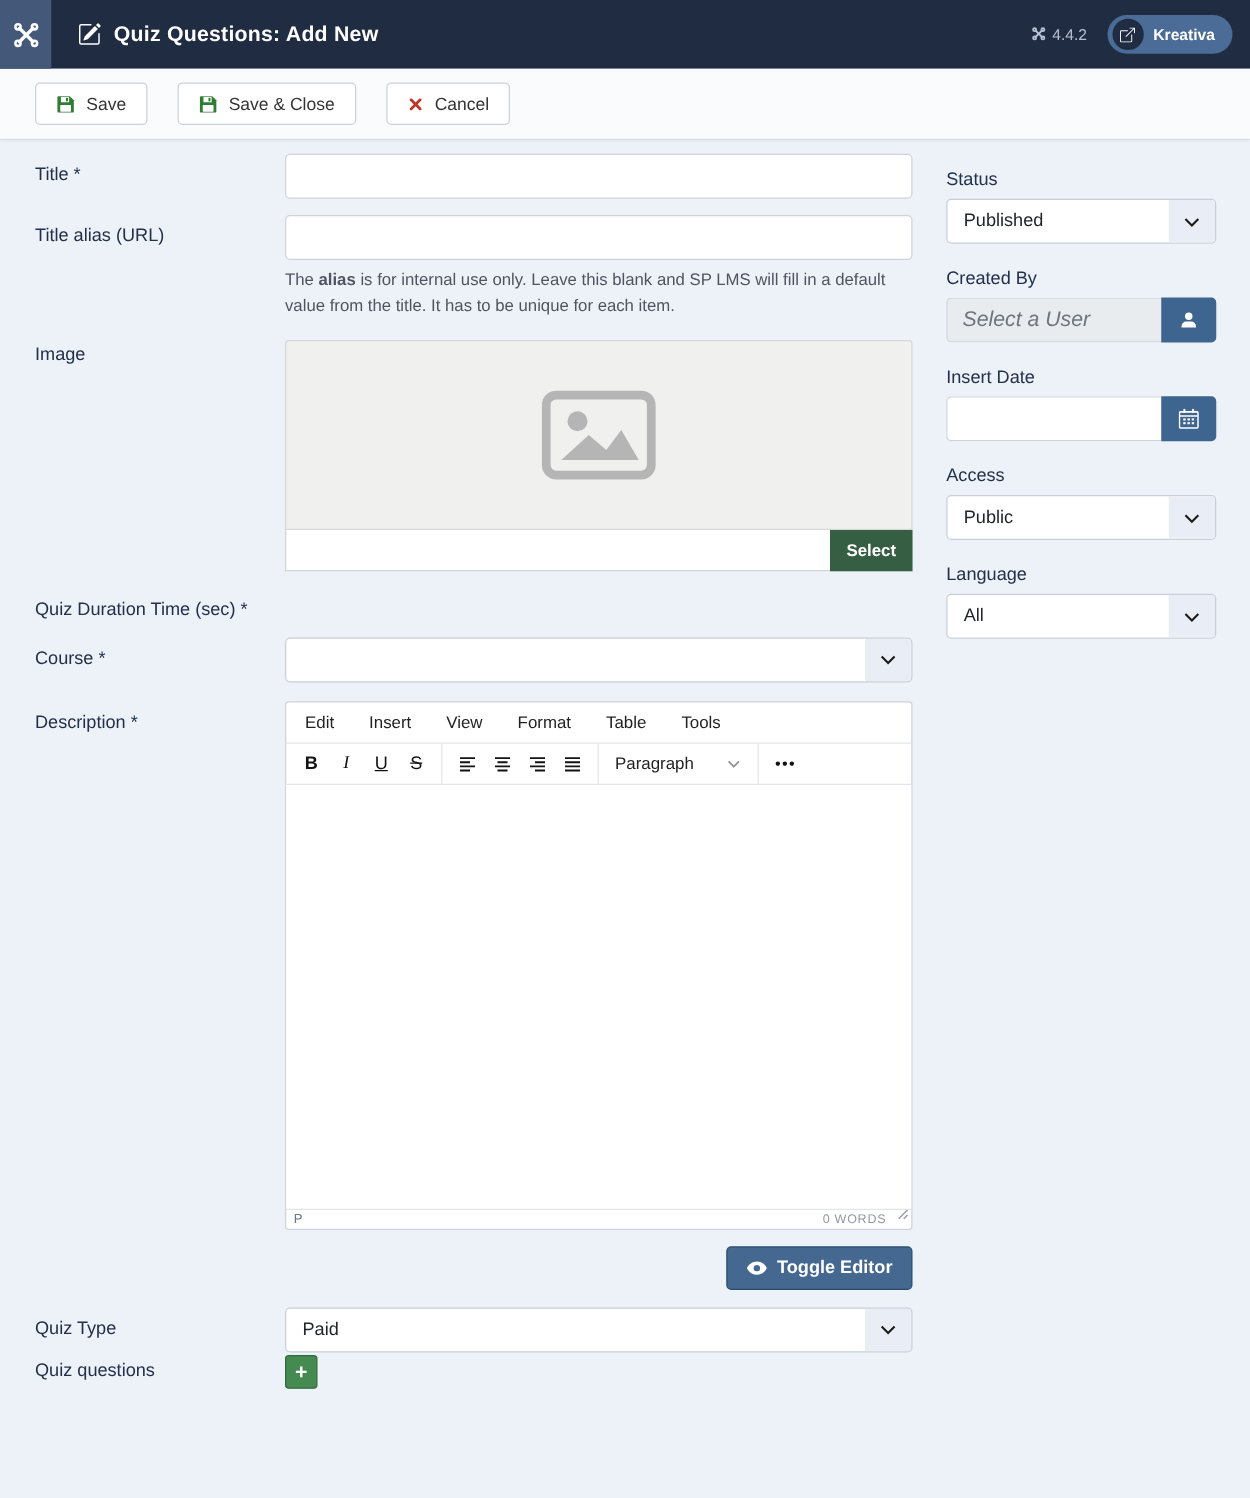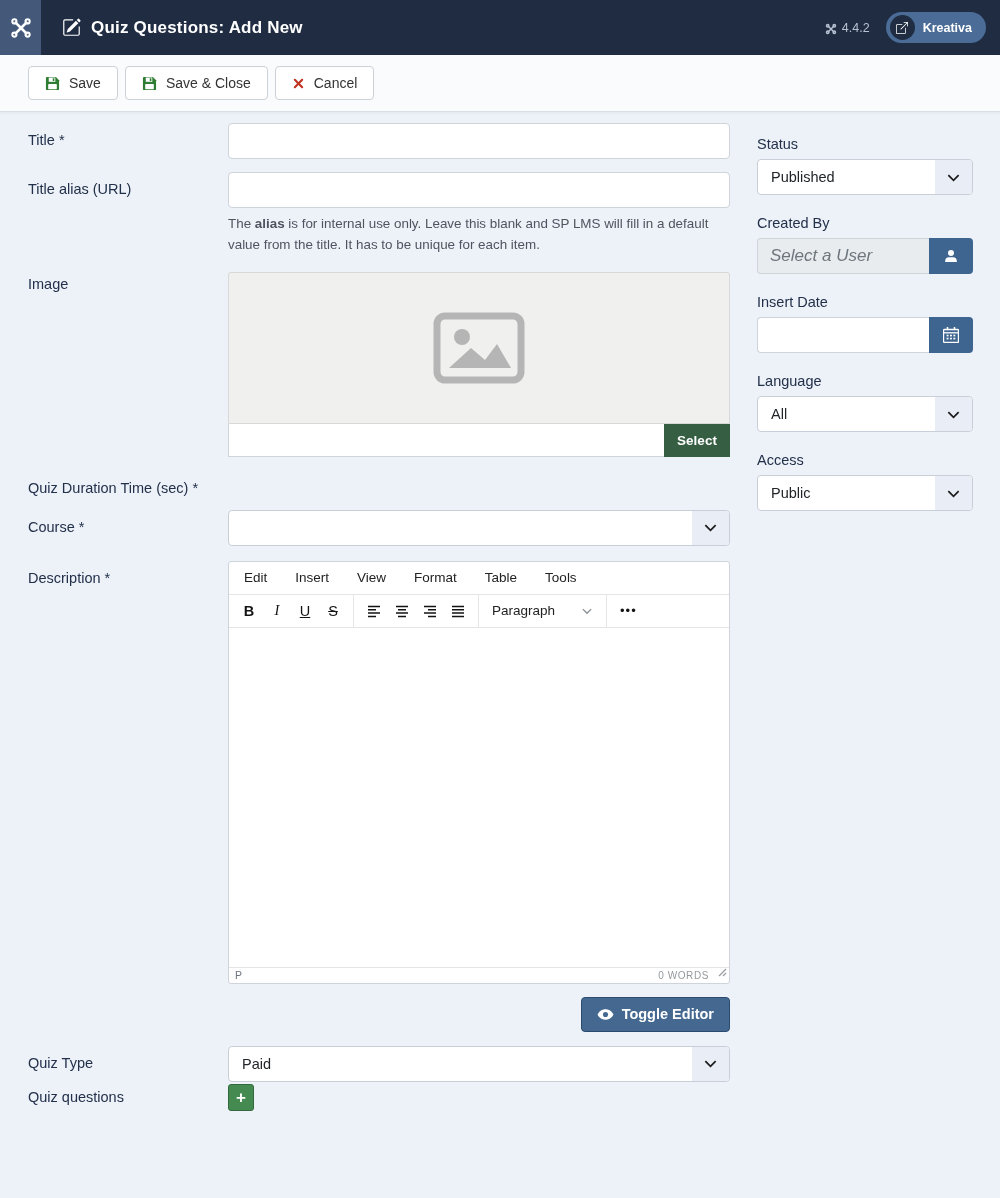--- a/index.html
+++ b/index.html
@@ -7,27 +7,27 @@
   body { font-family:"Liberation Sans", sans-serif; background:#edf1f8; color:#22304a; }
   .page { width:1000px; min-height:1198px; background:#edf1f8; }
 
   
   .topbar { height:55px; background:#1f2c42; display:flex; align-items:center; }
   .logo-tile { width:41px; height:55px; background:#44597a; display:flex; align-items:center; justify-content:center; flex:0 0 auto; cursor:pointer; }
   .title-wrap { display:flex; align-items:center; margin-left:21px; gap:10px; }
   .title-wrap h1 { color:#fff; font-size:17px; font-weight:bold; letter-spacing:.2px; }
   .edit-icon svg { display:block; }
   .topbar-right { margin-left:auto; display:flex; align-items:center; gap:16px; padding-right:14px; }
-  .version { color:#b6c1d1; font-size:12.5px; display:flex; align-items:flex-end; gap:5px; }
+  .version { color:#b6c1d1; font-size:12.5px; display:flex; align-items:flex-start; gap:5px; }
   .kreativa { display:flex; align-items:center; gap:8px; background:#4a6c96; border:none; border-radius:16px; padding:3px 14px 3px 4px; height:31px; cursor:pointer; }
   .kreativa .circle { width:25px; height:25px; border-radius:50%; background:#1f2c42; display:flex; align-items:center; justify-content:center; }
   .kreativa .k-label { color:#fff; font-size:12.5px; font-weight:bold; }
 
   
-  .toolbar { height:57px; background:#fafbfc; border-bottom:1px solid #d9dee4; box-shadow:0 1px 3px rgba(0,0,0,.05); display:flex; align-items:center; padding-left:28px; gap:7px; }
+  .toolbar { height:57px; background:#fafbfc; border-bottom:1px solid #d9dee4; box-shadow:0 1px 3px rgba(0,0,0,.05); display:flex; align-items:center; padding-left:28px; gap:24px; }
   .tbtn { display:flex; align-items:center; gap:9px; background:#fff; border:1px solid #ccd1d7; border-radius:4px; padding:8px 16px; font-size:14px; color:#333; font-family:inherit; cursor:pointer; height:34px; }
   .tbtn svg { display:block; }
 
   
   .content { display:flex; padding:11px 27px 40px 28px; }
   .main-col { width:702px; flex:0 0 auto; }
   .side-col { width:216px; margin-left:27px; flex:0 0 auto; padding-top:13px; }
 
   .row { display:flex; margin-bottom:13px; }
   .flabel { width:200px; flex:0 0 auto; padding-top:9px; font-size:14.5px; color:#22304a; }
@@ -359,38 +359,38 @@
                 <rect x="10.4" y="7.7" width="1.9" height="1.7"></rect>
               <rect x="3.6" y="10.7" width="1.9" height="1.7"></rect>
                 <rect x="7" y="10.7" width="1.9" height="1.7"></rect>
                 <rect x="10.4" y="10.7" width="1.9" height="1.7"></rect>
             </svg>
           </button>
         </div>
       </div>
 
       <div class="sfield">
+        <label class="slabel">Access</label>
+        <div class="sel">
+          <span class="sel-val">Public</span>
+          <span class="chev">
+            <svg width="15" height="15" viewBox="0 0 16 16" fill="none" stroke="#1b1b1b" stroke-width="1.8">
+                <path d="M2.5 5.5 L8 11 L13.5 5.5"></path>
+              </svg>
+          </span>
+        </div>
+      </div>
+
+      <div class="sfield">
         <label class="slabel">Language</label>
         <div class="sel">
           <span class="sel-val">All</span>
           <span class="chev">
             <svg width="15" height="15" viewBox="0 0 16 16" fill="none" stroke="#1b1b1b" stroke-width="1.8">
                 <path d="M2.5 5.5 L8 11 L13.5 5.5"></path>
               </svg>
           </span>
         </div>
       </div>
 
-      <div class="sfield">
-        <label class="slabel">Access</label>
-        <div class="sel">
-          <span class="sel-val">Public</span>
-          <span class="chev">
-            <svg width="15" height="15" viewBox="0 0 16 16" fill="none" stroke="#1b1b1b" stroke-width="1.8">
-                <path d="M2.5 5.5 L8 11 L13.5 5.5"></path>
-              </svg>
-          </span>
-        </div>
-      </div>
-
     </aside>
   </div>
 </div>
 
 </body></html>

